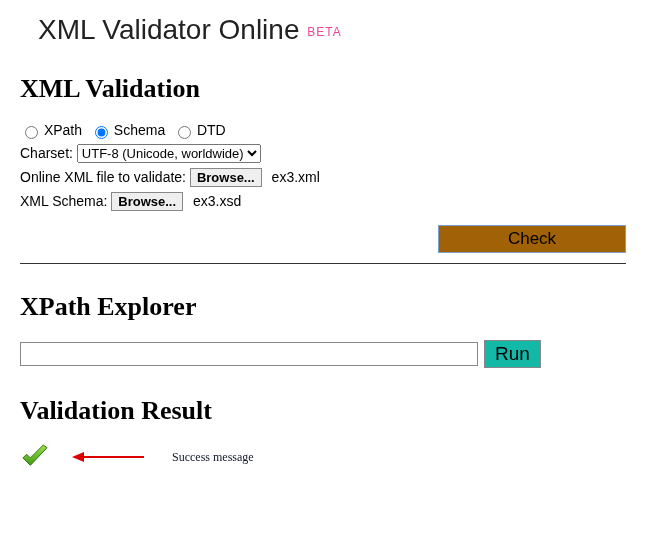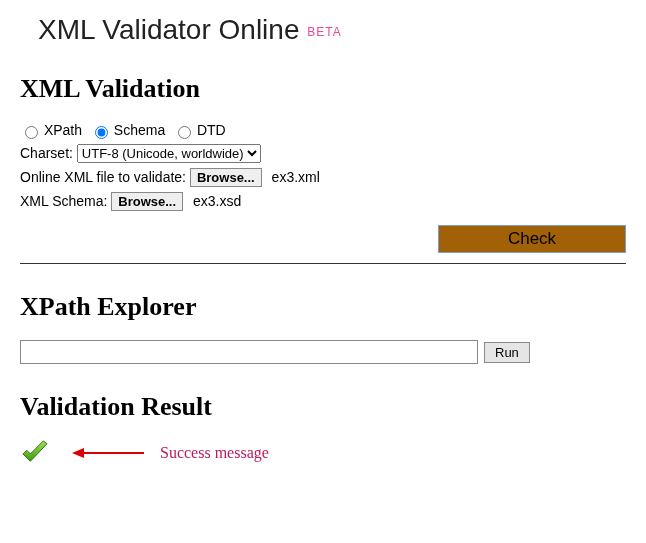--- a/index.html
+++ b/index.html
@@ -82,23 +82,23 @@
     margin-top: 6px;
   }
   .xpath-input {
     width: 450px;
     height: 20px;
     border: 1px solid #888;
     padding: 1px 3px;
     font-size: 13px;
   }
   .run-btn {
-    font-size: 13px;
+    font-size: 19px;
     padding: 2px 10px;
-    background: #e5e5e5;
+    background: #14b8a6;
     border: 1px solid #888;
     cursor: pointer;
   }
   .result-row {
     display: flex;
     align-items: center;
     gap: 8px;
     margin-top: 6px;
     font-size: 14px;
   }
@@ -117,24 +117,24 @@
     height: 2px;
     background: #d00;
   }
   .arrow-head {
     width: 0; height: 0;
     border-top: 5px solid transparent;
     border-bottom: 5px solid transparent;
     border-right: 12px solid #d00;
   }
   .annot {
-    color: #be185d;
+    color: #0f172a;
     font-family: 'Times New Roman', serif;
-    font-size: 16px;
-    margin-left: 8px;
+    font-size: 12px;
+    margin-left: 20px;
   }
 </style>
 </head>
 <body>
 
 <div class="title">
   <span>XML Validator Online</span>
   <span class="title-beta">BETA</span>
 </div>
 

